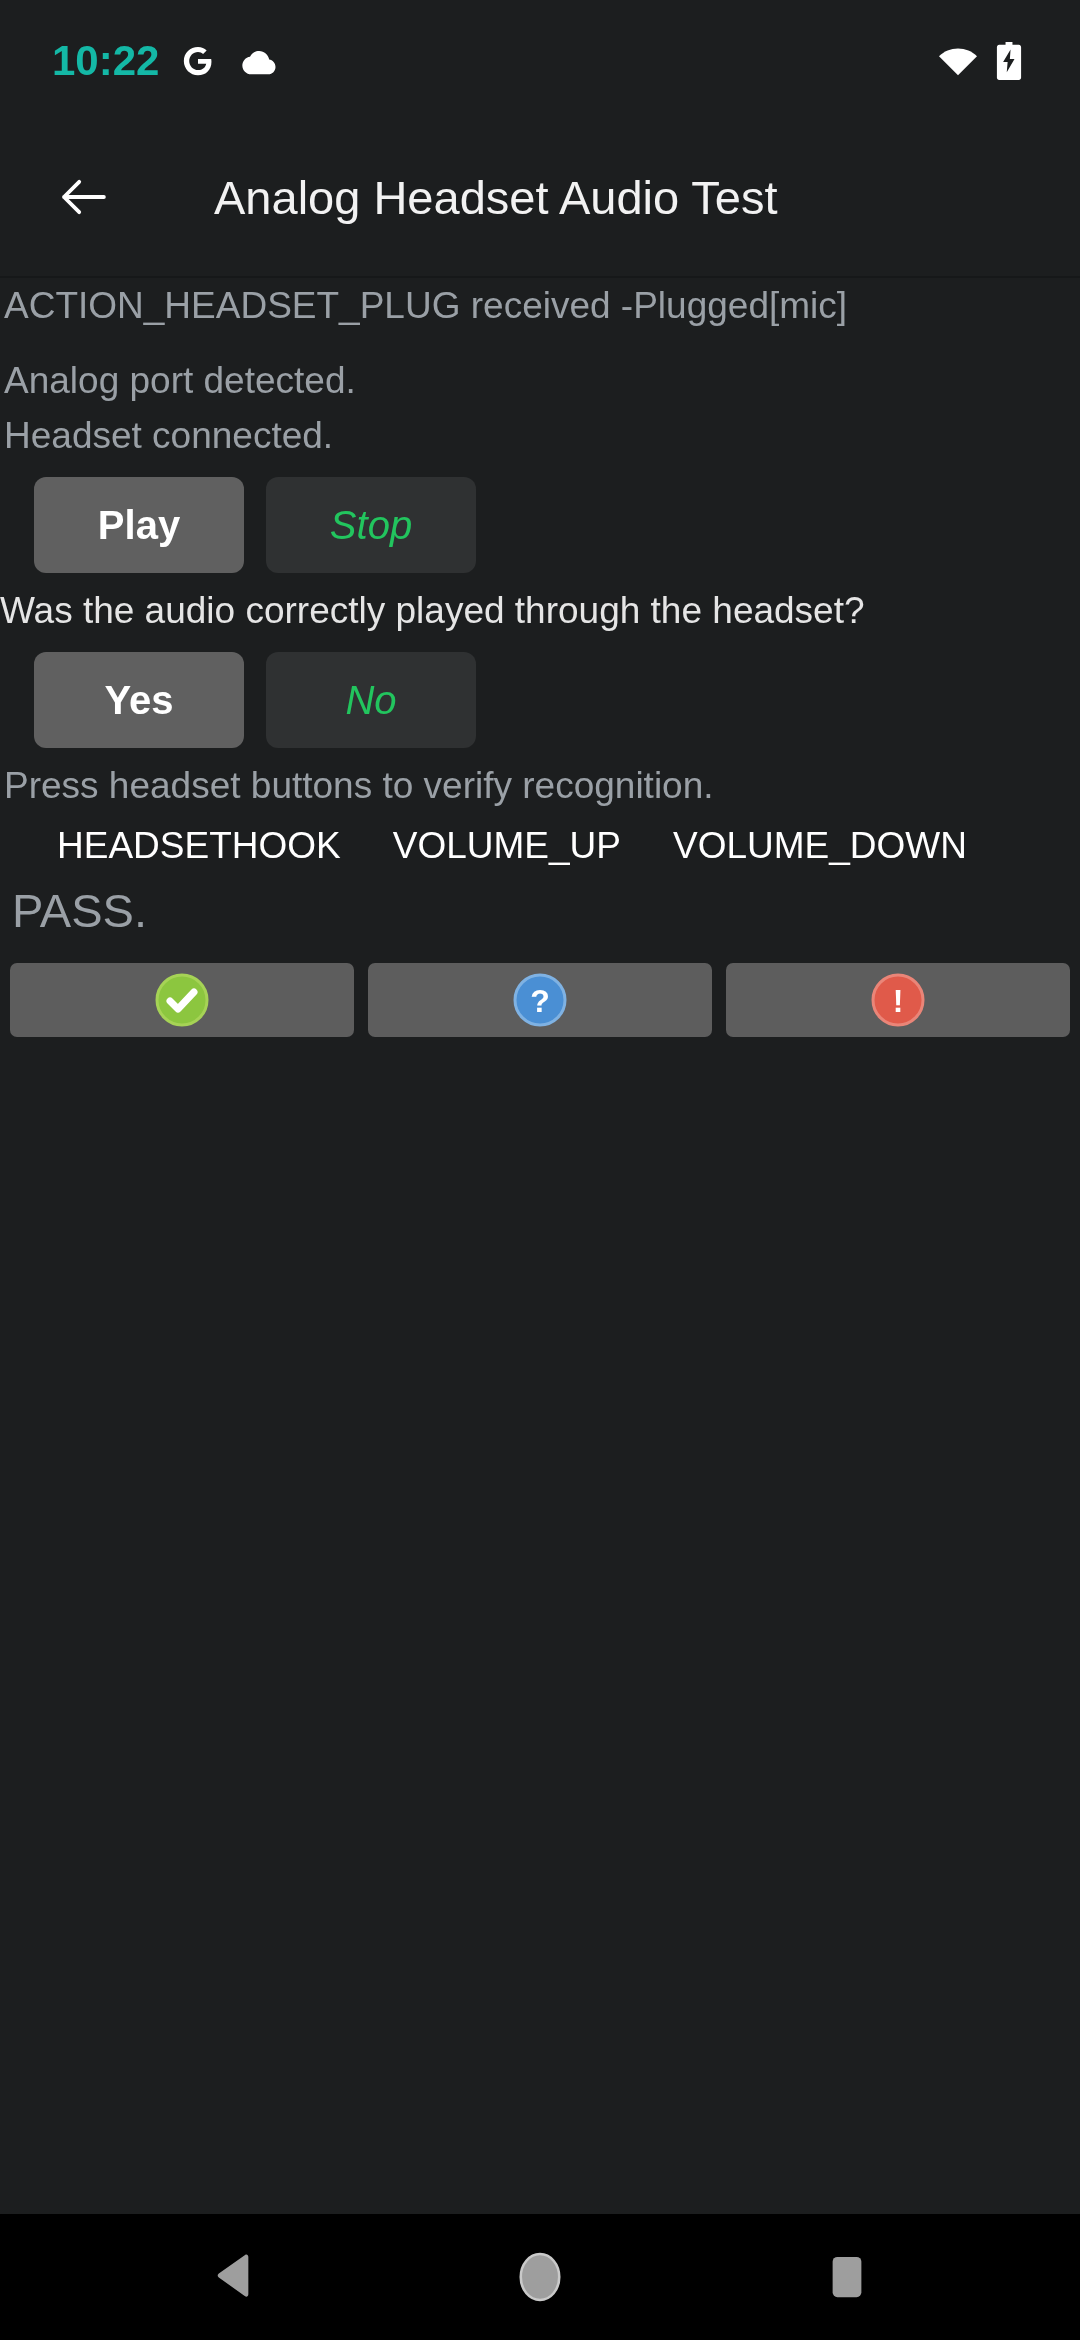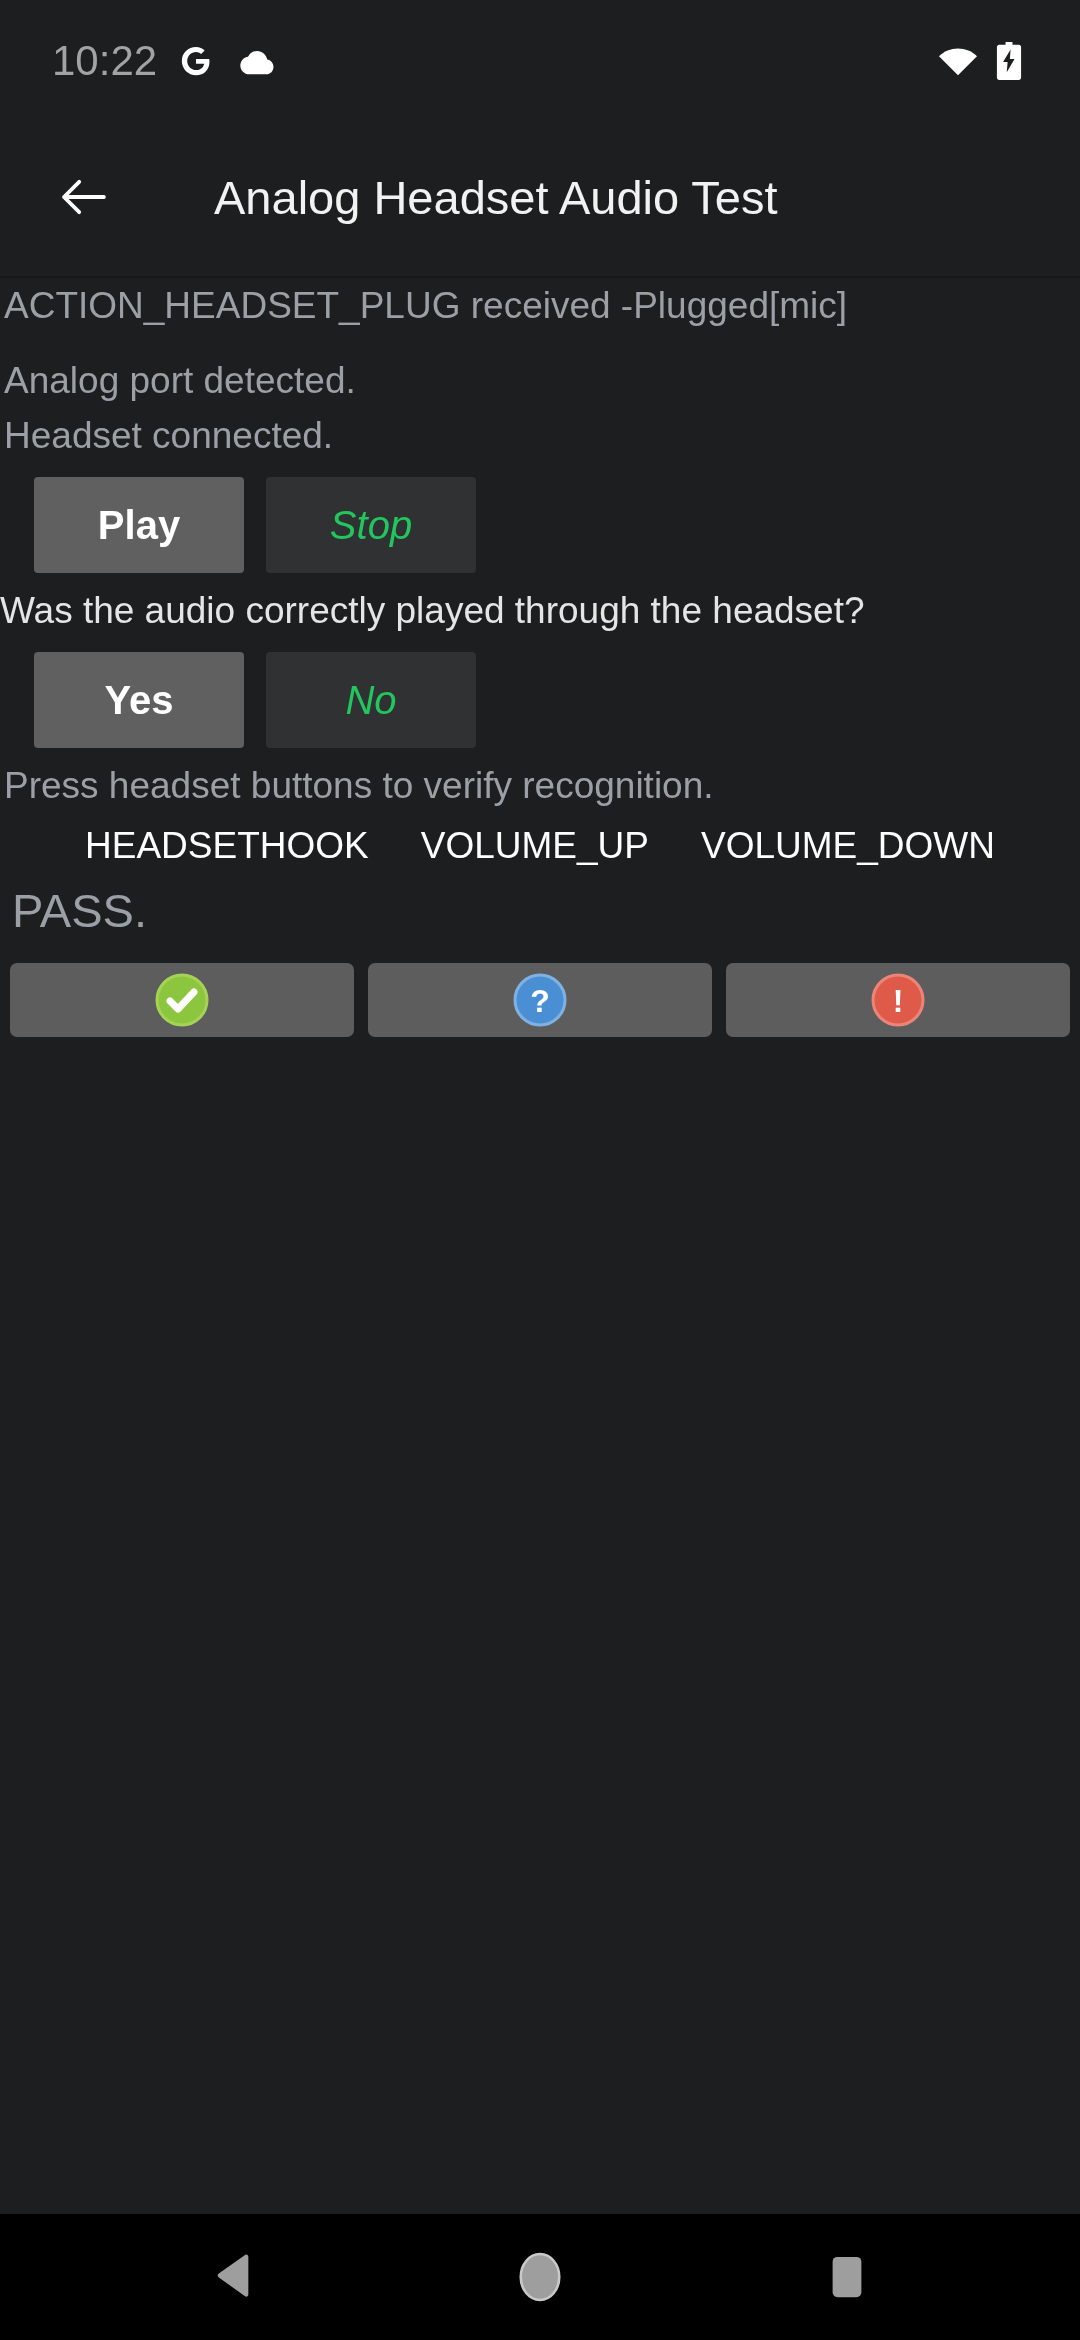--- a/index.html
+++ b/index.html
@@ -35,25 +35,25 @@
     background: #1c1e1f;
   }
   .status-left {
     display: flex;
     align-items: center;
     gap: 22px;
     padding-left: 52px;
     margin-top: 4px;
   }
   .status-clock {
-    color: #a3a3a3;
+    color: #14b8a6;
     font-size: 42px;
     letter-spacing: 0px;
     line-height: 1;
-    font-weight: 400;
+    font-weight: 700;
   }
   .status-right {
     display: flex;
     align-items: center;
     gap: 18px;
     margin-top: 4px;
     padding-right: 10px;
   }
   .icon-g {
     width: 34px;
@@ -112,21 +112,21 @@
   .line.first { padding-top: 20px; }
 
   .btn-row {
     display: flex;
     gap: 22px;
     padding: 14px 0 10px 34px;
   }
   .mbtn {
     min-width: 210px;
     height: 96px;
-    border-radius: 4px;
+    border-radius: 12px;
     display: flex;
     align-items: center;
     justify-content: center;
     font-size: 40px;
     font-weight: 600;
     box-sizing: border-box;
     padding: 0 28px;
   }
   .mbtn.enabled {
     background: #606060;
@@ -145,21 +145,20 @@
     line-height: 55px;
     padding-left: 0;
     white-space: nowrap;
   }
 
   .keycodes {
     display: flex;
     gap: 0;
     padding-left: 57px;
     margin-top: 6px;
-    margin-left: 28px;
   }
   .keycode {
     color: #ffffff;
     font-size: 37px;
     line-height: 54px;
     white-space: nowrap;
     margin-right: 52px;
   }
 
   .verdict {

